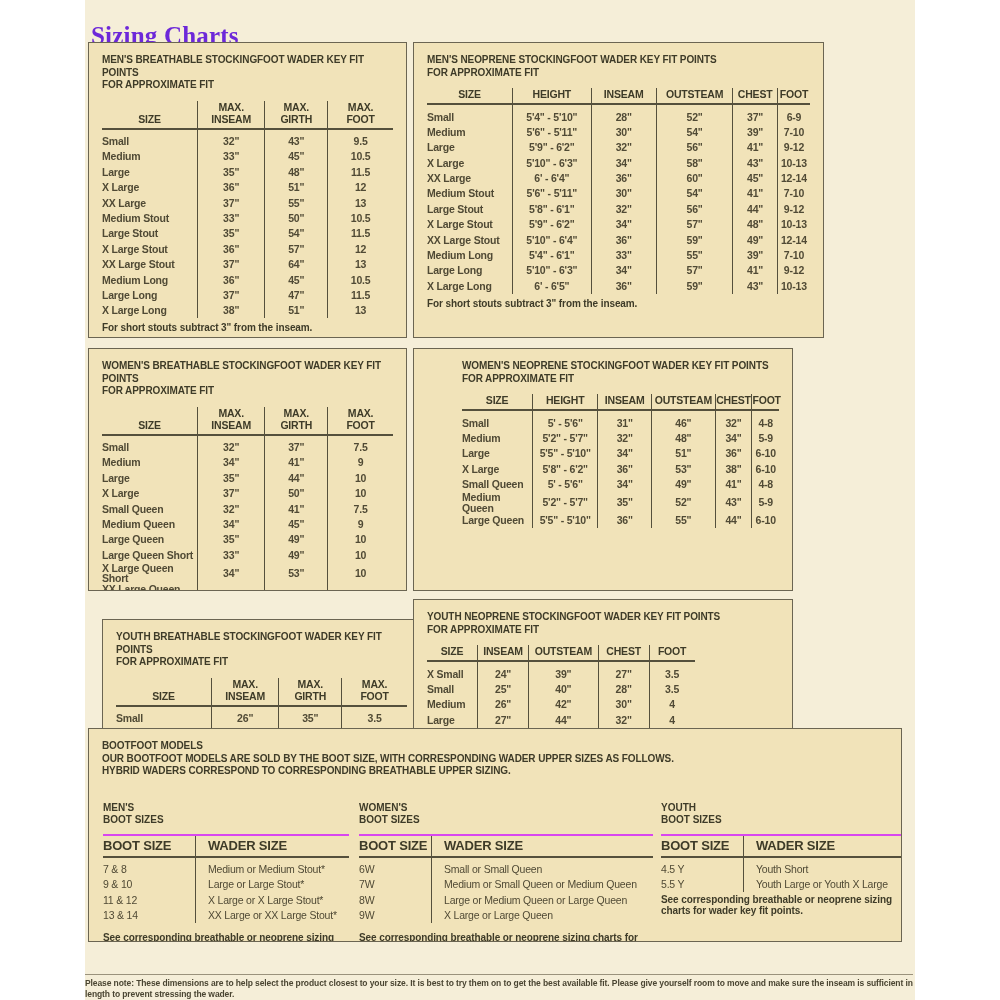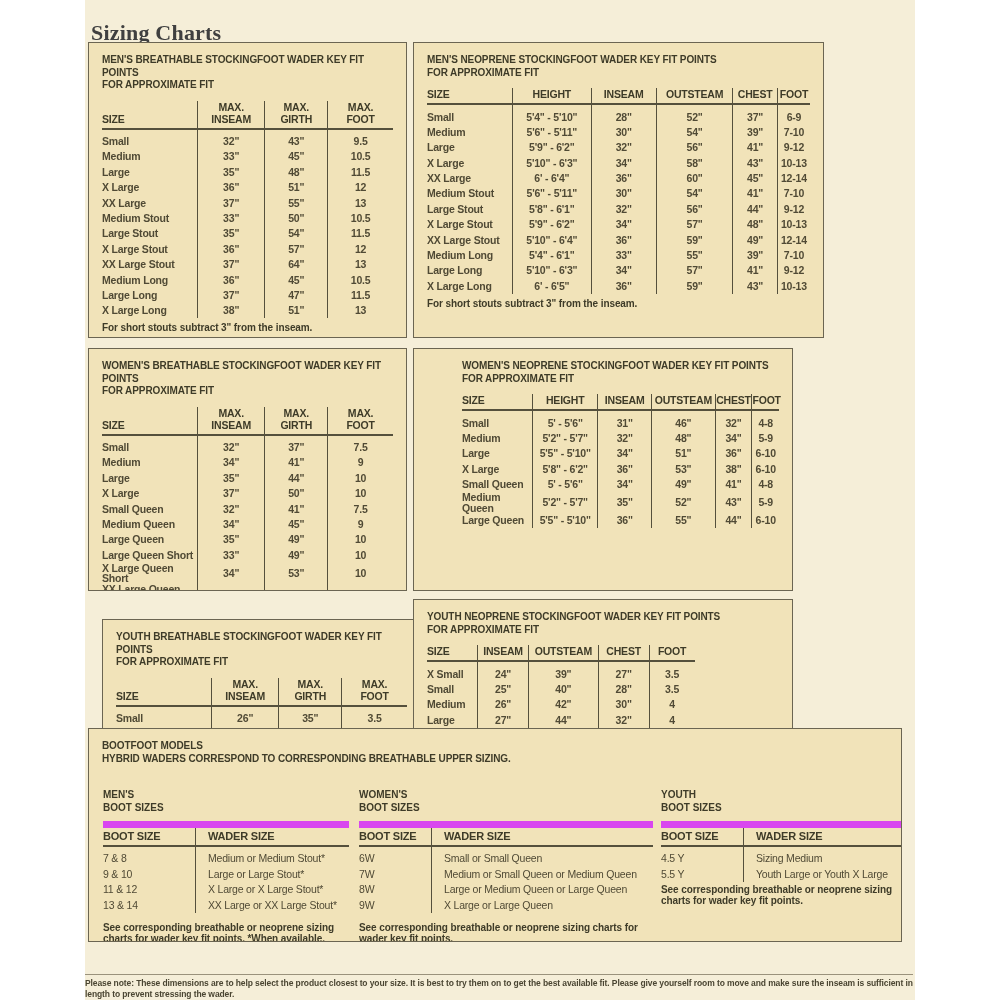--- a/index.html
+++ b/index.html
@@ -1,35 +1,35 @@
 <!DOCTYPE html>
 <html><head>
 <meta charset="utf-8">
 <style>
   html,body{margin:0;padding:0;background:#ffffff;}
   .stage{position:relative;width:1000px;height:1000px;background:#ffffff;overflow:hidden;
          font-family:"Liberation Sans",sans-serif;color:#43402c;}
   .content{position:absolute;left:85px;top:0;width:830px;height:1000px;background:#f5eed8;}
   .page-title{position:absolute;left:6px;top:5px;font-family:"Liberation Serif",serif;
-              font-weight:bold;font-size:22px;color:#404040;letter-spacing:0.2px;}
+              font-weight:bold;font-size:25px;color:#6d28d9;letter-spacing:0.2px;}
   .panel{position:absolute;background:#f1e3b9;border:1px solid #6b6552;box-sizing:border-box;
          padding:11px 13px;overflow:hidden;}
   .p1{left:3px;top:42px;width:319px;height:296px;}
   .p2{left:328px;top:42px;width:411px;height:296px;}
   .p3{left:3px;top:348px;width:319px;height:243px;}
   .p4{left:328px;top:348px;width:380px;height:243px;padding-left:48px;}
   .p5{left:17px;top:599px;width:319px;height:147px;margin-top:20px;}
   .p6{left:328px;top:599px;width:380px;height:147px;}
   .p7{left:3px;top:728px;width:814px;height:214px;}
   .panel-heading{font-size:10px;font-weight:bold;line-height:1.25;letter-spacing:-0.1px;color:#3e3b28;}
   .fit{width:100%;border-collapse:collapse;table-layout:fixed;margin-top:9px;}
   .fit th{font-size:10.5px;font-weight:bold;vertical-align:bottom;text-align:center;
           white-space:pre-line;padding:0 0 3px 0;border-bottom:2px solid #55503c;
           line-height:1.15;letter-spacing:-0.2px;color:#3e3b28;}
-  .fit th:first-child{text-align:left;}
+  .fit th:first-child{text-align:center;}
   .fit th + th, .fit td + td{border-left:1px solid #55503c;}
   .fit td{font-size:10.5px;font-weight:bold;text-align:center;height:15.4px;padding:0;
           line-height:1;letter-spacing:-0.2px;color:#504a35;}
   .fit td:first-child{text-align:left;}
   .fit tbody tr:first-child td{padding-top:4px;}
   .t-breath th:nth-child(1){width:33%;} .t-breath th:nth-child(2){width:23%;}
   .t-breath th:nth-child(3){width:21.5%;} .t-breath th:nth-child(4){width:22.5%;}
   .t-neo th:nth-child(1){width:22.5%;} .t-neo th:nth-child(2){width:20.5%;}
   .t-neo th:nth-child(3){width:17%;} .t-neo th:nth-child(4){width:20%;}
   .t-neo th:nth-child(5){width:11.5%;} .t-neo th:nth-child(6){width:8.5%;}
@@ -37,21 +37,21 @@
   .t-yneo th:nth-child(1){width:19%;} .t-yneo th:nth-child(2){width:19%;}
   .t-yneo th:nth-child(3){width:26%;} .t-yneo th:nth-child(4){width:19%;}
   .t-yneo th:nth-child(5){width:17%;}
   .tnote{font-size:10px;font-weight:bold;margin-top:4px;letter-spacing:-0.1px;color:#3e3b28;}
   .boot-groups{position:relative;height:152px;margin-top:24px;}
   .boot-group{position:absolute;top:0;}
   .bg-m{left:1px;width:246px;} .bg-w{left:257px;width:294px;} .bg-y{left:559px;width:248px;}
   .group-label{font-size:10px;font-weight:bold;white-space:pre-line;line-height:1.25;
                margin-bottom:7px;color:#3e3b28;}
   .boot{width:100%;border-collapse:collapse;table-layout:fixed;}
-  .boot th{font-size:11px;font-weight:bold;text-align:left;border-top:7px solid #d946ef;
+  .boot th{font-size:13px;font-weight:bold;text-align:left;border-top:2px solid #d946ef;
            border-bottom:2px solid #55503c;padding:2px 0 3px 0;letter-spacing:-0.2px;color:#3e3b28;}
   .boot td{font-size:10.5px;font-weight:normal;height:15.4px;padding:0;line-height:1;
            letter-spacing:-0.2px;color:#504a35;text-align:left;}
   .boot th + th, .boot td + td{border-left:1px solid #55503c;padding-left:12px;}
   .boot tbody tr:first-child td{padding-top:4px;}
   .boot-m th:first-child{width:92px;} .boot-w th:first-child{width:72px;}
   .boot-y th:first-child{width:82px;}
   .footer{position:absolute;left:0;top:974px;width:828px;border-top:1px solid #9a927c;
           padding-top:3px;font-size:8.5px;font-weight:bold;line-height:1.35;
           letter-spacing:-0.1px;color:#4a4532;}
@@ -533,20 +533,21 @@
               <td>34"</td>
               <td>4</td>
             </tr>
           </tbody>
       </table>
     </section>
 
     <section class="panel p7">
       <div class="panel-heading">
         <div>BOOTFOOT MODELS</div>
+        <div>OUR BOOTFOOT MODELS ARE SOLD BY THE BOOT SIZE, WITH CORRESPONDING WADER UPPER SIZES AS FOLLOWS.</div>
         <div>HYBRID WADERS CORRESPOND TO CORRESPONDING BREATHABLE UPPER SIZING.</div>
       </div>
       <div class="boot-groups">
 
         <div class="boot-group bg-m">
           <div class="group-label">MEN'S
 BOOT SIZES</div>
           <table class="boot boot-m">
             <thead>
                 <tr>
@@ -614,21 +615,21 @@
           <table class="boot boot-y">
             <thead>
                 <tr>
                   <th>BOOT SIZE</th>
                   <th>WADER SIZE</th>
                 </tr>
               </thead>
             <tbody>
                 <tr>
                   <td>4.5 Y</td>
-                  <td>Sizing Medium</td>
+                  <td>Youth Short</td>
                 </tr>
                 <tr>
                   <td>5.5 Y</td>
                   <td>Youth Large or Youth X Large</td>
                 </tr>
               </tbody>
           </table>
           <div class="tnote" style="margin-top:2px;">See corresponding breathable or neoprene sizing charts for wader key fit points.</div>
         </div>
 

